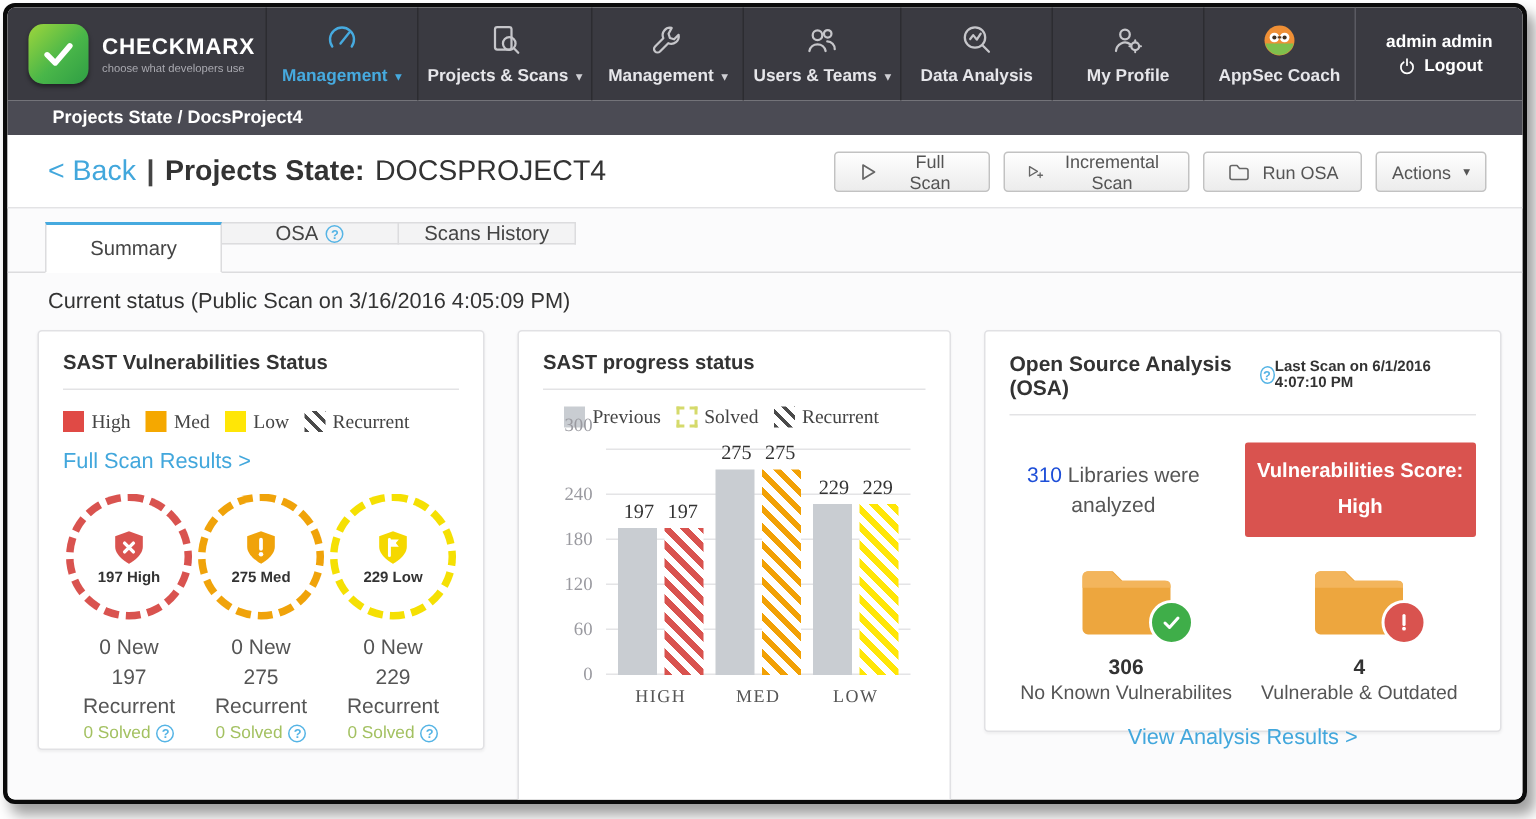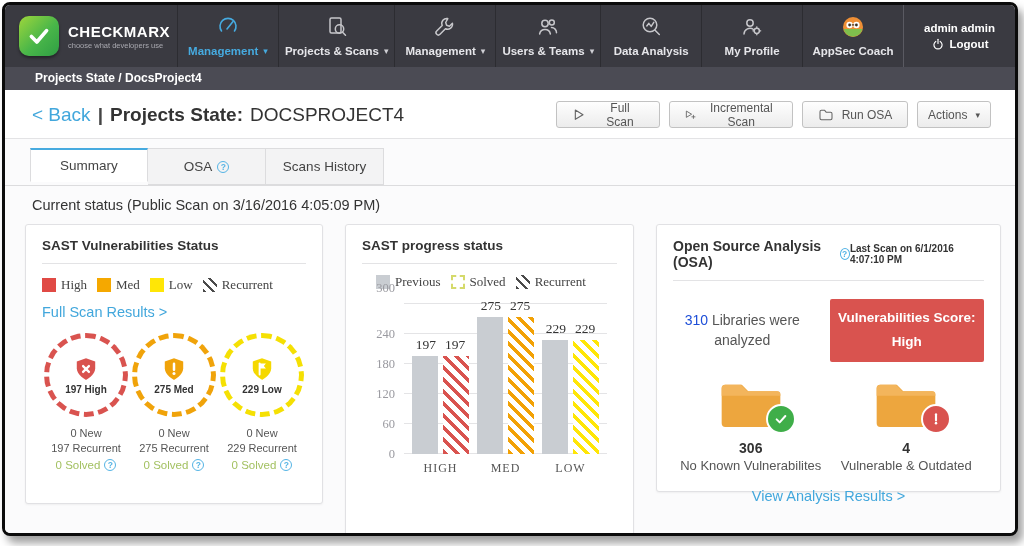--- a/index.html
+++ b/index.html
@@ -45,21 +45,21 @@
   .project-name { color:#333; }
   .header-buttons { display:flex; gap:9px; }
   .btn { height:27px; background:linear-gradient(#fefefe,#ececec); border:1px solid #c2c2c2;
     border-radius:3px; font-size:12px; color:#555; display:flex; align-items:center;
     justify-content:center; gap:8px; cursor:pointer; padding:0 14px; font-family:inherit; }
   .btn svg { width:16px; height:16px; }
   .btn-fullscan { width:104px; } .btn-incscan { width:124px; } .btn-osa { width:106px; } .btn-actions { width:74px; }
 
   
   .tabs-row { display:flex; padding-left:25px; margin-top:9px; border-bottom:1px solid #dcdcde; background:transparent; }
-  .tab { width:118px; height:37px; display:flex; align-items:center; justify-content:center; gap:5px;
+  .tab { width:118px; height:15px; display:flex; align-items:center; justify-content:center; gap:5px;
     background:#f3f3f4; border:1px solid #dcdcde; border-left:none; font-size:13.5px; color:#444; cursor:pointer; }
   .tab:first-child { border-left:1px solid #dcdcde; }
   .tab.active { background:#fff; border-top:2px solid #46aadf; border-bottom:1px solid #fff;
     margin-bottom:-1px; height:34px; }
 
   
   .current-status { padding:11px 0 7px 27px; font-size:14.5px; color:#333; }
   .panels { display:flex; gap:22px; padding:4px 14px 0 20px; align-items:flex-start; flex:1; }
   .panel { background:#fff; border:1px solid #e1e1e4; border-radius:3px; box-shadow:0 1px 2px rgba(0,0,0,.05);
     padding:13px 16px 10px; }
@@ -82,21 +82,21 @@
 
   
   .sev-row { display:flex; justify-content:space-between; }
   .sev { width:88px; display:flex; flex-direction:column; align-items:center; text-align:center; }
   .sev-circle { width:84px; height:84px; border-radius:50%; display:flex; flex-direction:column;
     align-items:center; justify-content:center; gap:2px; margin-bottom:9px; background:#fff; }
   .sev-high .sev-circle { border:5px dashed #d9534f; }
   .sev-med  .sev-circle { border:5px dashed #f0a30a; }
   .sev-low  .sev-circle { border:5px dashed #f5e003; }
   .sev-badge { font-size:10px; font-weight:bold; color:#333; }
-  .sev-line { font-size:11px; color:#555; line-height:1.4; }
+  .sev-line { font-size:14px; color:#555; line-height:1.4; }
   .sev-solved { font-size:11.5px; color:#a3c161; line-height:1.4; display:flex; align-items:center; gap:4px; justify-content:center; }
 
   .info-icon { width:12px; height:12px; border:1px solid #55b4e5; border-radius:50%; color:#55b4e5;
     font-size:8.5px; line-height:10px; text-align:center; display:inline-block; font-weight:bold;
     font-family:"Liberation Sans",sans-serif; }
   .info-icon::after { content:"?"; }
 
   
   .chart-wrap { margin-top:10px; font-family:"Liberation Serif","DejaVu Serif",serif; }
   .plot { position:relative; height:150px; margin:14px 10px 0 42px; }

